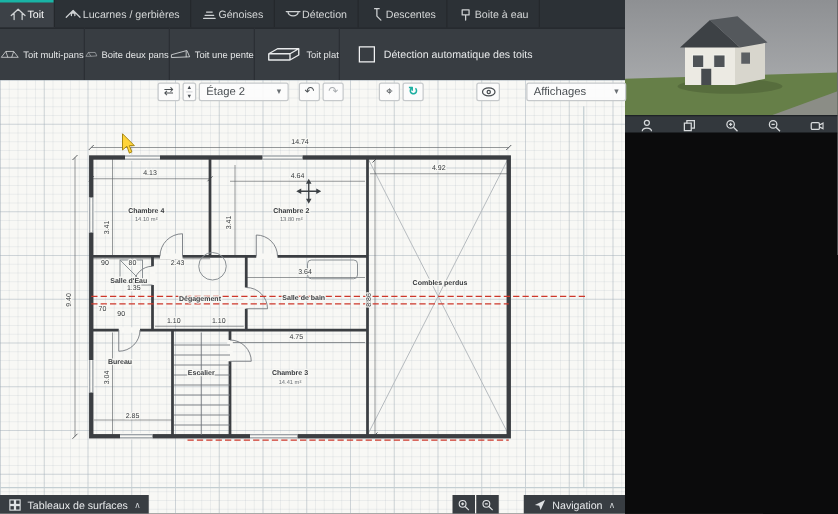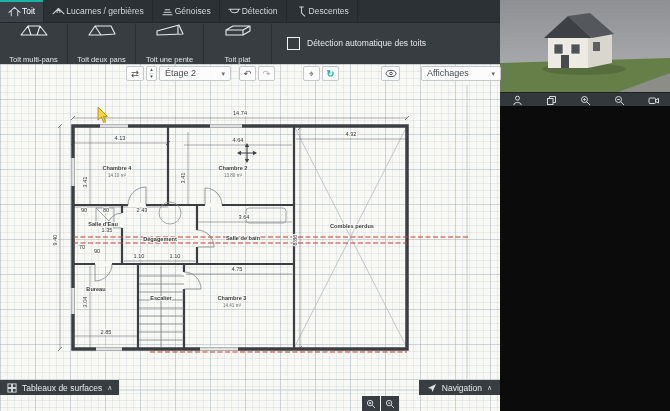--- a/index.html
+++ b/index.html
@@ -9,21 +9,21 @@
   
   .topbar{position:absolute;left:0;top:0;width:500px;height:64px;background:#383d42;}
   .tabs{display:flex;height:22px;background:#2c3136;border-bottom:1px solid #24282c;overflow:hidden;}
   .tab{display:flex;align-items:center;gap:1px;padding:0 8px;color:#d5d7d8;font-size:8.5px;
        border-right:1px solid #24282c;white-space:nowrap;cursor:default;}
   .tab.active{background:#3c4147;box-shadow:inset 0 2px 0 #19b4a6;color:#fff;}
   .tab-ic{width:13px;height:11px;flex:0 0 auto;}
   .tab-ic path,.tab-ic rect{stroke:#cfd2d4;fill:none;stroke-width:1.1;stroke-linecap:round;stroke-linejoin:round;}
 
   .toolrow{position:absolute;top:22px;left:0;width:500px;height:42px;display:flex;align-items:stretch;}
-  .tool{width:67px;display:flex;flex-direction:column;align-items:center;justify-content:space-between;gap:3px;
+  .tool{width:67px;display:flex;flex-direction:row;align-items:center;justify-content:flex-end;gap:3px;
         border-right:1px solid #2b2f34;color:#e3e5e6;font-size:7.5px;text-align:center;white-space:nowrap;}
   .tool-ic{width:30px;height:17px;}
   .tool-ic path{stroke:#e8eaeb;fill:none;stroke-width:1.1;stroke-linejoin:round;}
   .chk-wrap{display:flex;align-items:center;gap:7px;padding-left:15px;color:#e8eaeb;font-size:8.5px;}
   .chk{width:11px;height:11px;border:1px solid #f2f3f4;background:transparent;flex:0 0 auto;}
 
   
   .canvas{position:absolute;left:0;top:64px;width:500px;height:347px;background-color:#f8f8f5;
     background-image:
       linear-gradient(rgba(160,172,182,.38) 1px, transparent 1px),
@@ -61,21 +61,21 @@
   .stepper{display:flex;flex-direction:column;}
   .stepper .half{flex:1;display:flex;align-items:center;justify-content:center;font-size:4.5px;color:#4a4f53;}
   .stepper .half + .half{border-top:1px solid #d6d8da;}
   .sel{justify-content:space-between;padding:0 5px;font-size:9px;}
   .teal{color:#1fb0a2;font-weight:700;}
   .muted{color:#a9adb0;}
   .eye-ic{width:12px;height:9px;}
   .eye-ic path,.eye-ic circle,.eye-ic ellipse{stroke:#4a4f53;fill:none;stroke-width:1;}
 
   
-  .bbtn{position:absolute;bottom:16px;background:#383d42;color:#e8eaec;height:15px;display:flex;
+  .bbtn{position:absolute;bottom:0;background:#383d42;color:#e8eaec;height:15px;display:flex;
         align-items:center;gap:5px;font-size:8.5px;padding:0 7px;box-sizing:border-box;white-space:nowrap;}
   .bic{width:10px;height:10px;}
   .bic rect,.bic path,.bic circle{stroke:#dfe2e4;fill:none;stroke-width:1;}
   .bic .fill{fill:#dfe2e4;stroke:none;}
   .chev{font-size:7px;color:#cfd3d6;}
   #zoom-group{position:absolute;left:362px;bottom:0;display:flex;gap:1px;}
   .zbtn{width:18px;height:15px;background:#383d42;display:flex;align-items:center;justify-content:center;}
 
   
   .right{position:absolute;left:500px;top:0;width:170px;height:411px;background:#0b0b0c;}
@@ -113,34 +113,40 @@
           <path d="M1 3.5 H13 M2.5 3.5 C2.5 8.5 11.5 8.5 11.5 3.5"></path>
         </svg>
       <span>Détection</span>
     </div>
     <div class="tab">
       <svg class="tab-ic" viewBox="0 0 14 12">
           <path d="M5 1 H9 M7 1 V7.5 L10.5 11"></path>
         </svg>
       <span>Descentes</span>
     </div>
+    <div class="tab">
+      <svg class="tab-ic" viewBox="0 0 14 12">
+          <path d="M4 2 H10 V6.5 H4 Z M7 6.5 V11"></path>
+        </svg>
+      <span>Boite à eau</span>
+    </div>
   </div>
 
   <div class="toolrow">
     <div class="tool">
       <svg class="tool-ic" viewBox="0 0 30 17">
           <path d="M2 13 L9 4 L21 4 L28 13 Z M9 4 L12 13 M21 4 L18 13"></path>
         </svg>
       <span>Toit multi-pans</span>
     </div>
     <div class="tool">
       <svg class="tool-ic" viewBox="0 0 30 17">
           <path d="M2 13 L8 4 L14 13 Z M8 4 L24 4 L28 12 L14 13"></path>
         </svg>
-      <span>Toit deux pans</span>
+      <span>Boite deux pans</span>
     </div>
     <div class="tool">
       <svg class="tool-ic" viewBox="0 0 30 17">
           <path d="M2 13 V9 L24 3 L28 12 Z M23 4 L23 12.6"></path>
         </svg>
       <span>Toit une pente</span>
     </div>
     <div class="tool">
       <svg class="tool-ic" viewBox="0 0 30 17">
           <path d="M3 13 V8 L10 4 H27 V9 L20 13 Z M3 8 L20 8 L27 4 M20 8 V13"></path>

